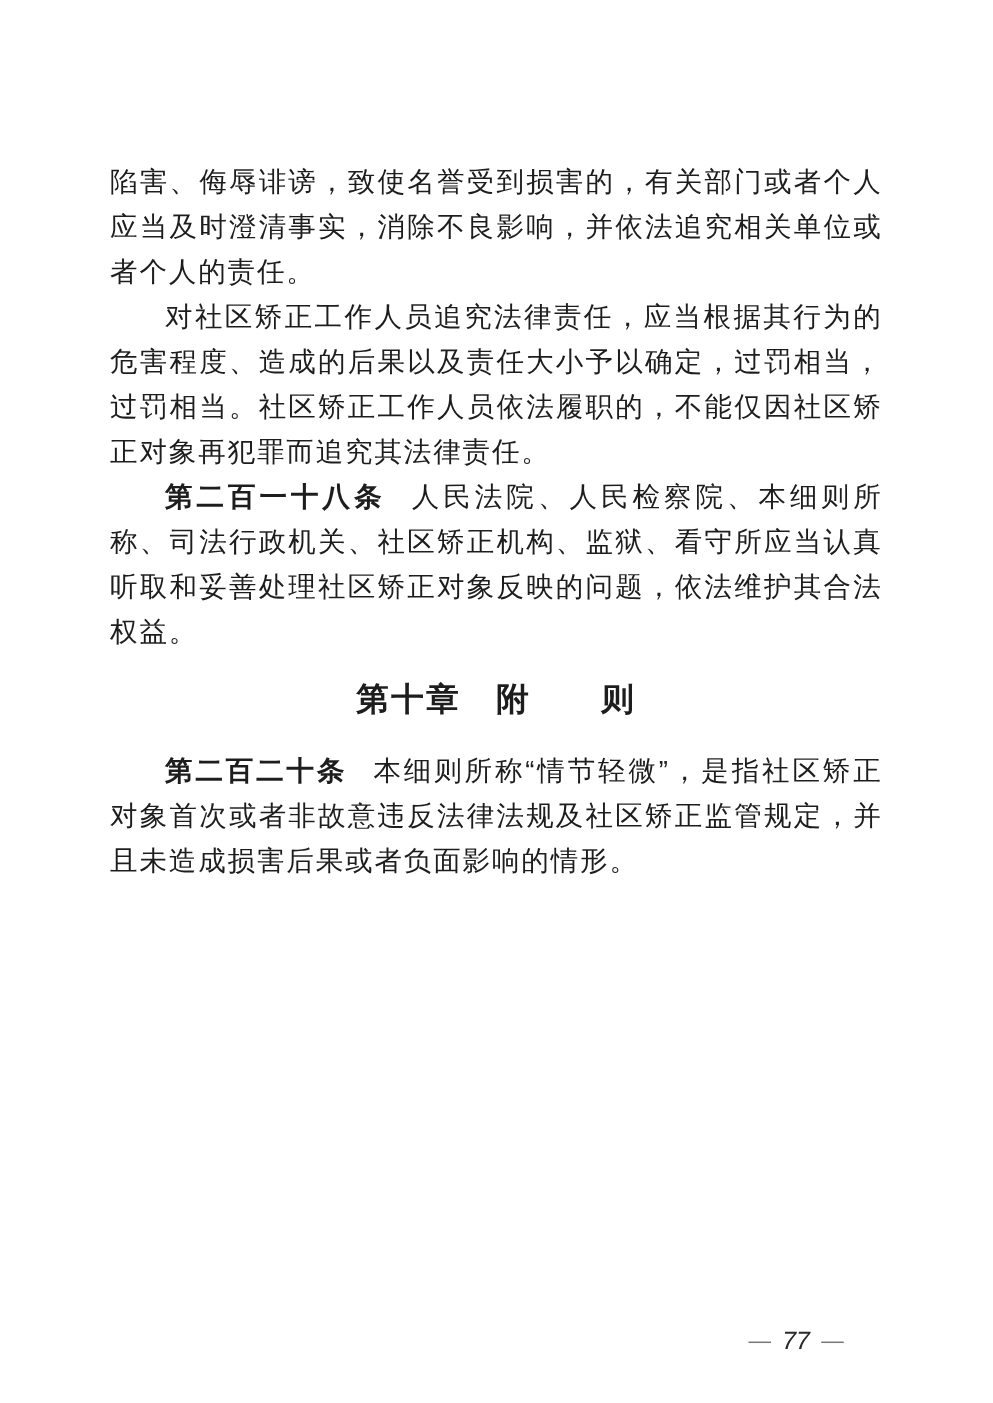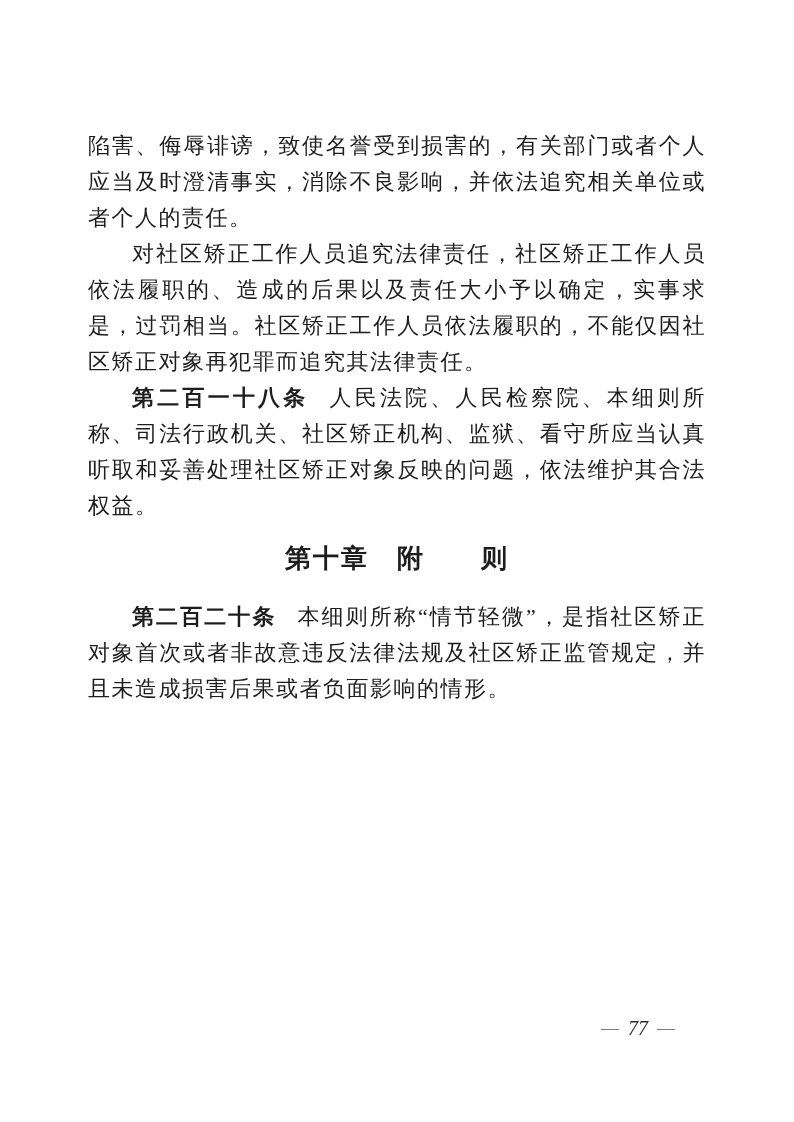--- a/index.html
+++ b/index.html
@@ -6,21 +6,21 @@
     margin: 0;
     padding: 0;
     background: #ffffff;
   }
   .page {
     position: relative;
     width: 794px;
     height: 1122px;
     background: #ffffff;
     overflow: hidden;
-    font-family: Liberation Serif, serif;
+    font-family: Liberation Sans, sans-serif;
     color: #1d1d1d;
   }
   .content {
     position: absolute;
     left: 88px;
     top: 128px;
     width: 618px;
   }
   .para {
     margin: 0;
@@ -42,21 +42,21 @@
     margin: 17px 0 22px 0;
     font-size: 26px;
     line-height: 36px;
     font-weight: 700;
     text-align: center;
     text-indent: 0;
     letter-spacing: 2px;
   }
   .footer {
     position: absolute;
-    top: 1016px;
+    top: 1060px;
     right: 110px;
     font-size: 20px;
     line-height: 24px;
     white-space: nowrap;
   }
   .dash {
     color: #777777;
     font-size: 18px;
     margin: 0 9px;
     vertical-align: 1px;
@@ -67,21 +67,21 @@
   }
 </style>
 </head>
 <body>
 
 <div class="page">
   <div class="content">
 
     <p class="para flush">陷害、侮辱诽谤，致使名誉受到损害的，有关部门或者个人应当及时澄清事实，消除不良影响，并依法追究相关单位或者个人的责任。</p>
 
-    <p class="para">对社区矫正工作人员追究法律责任，社区矫正工作人员依法履职的、造成的后果以及责任大小予以确定，实事求是，过罚相当。社区矫正工作人员依法履职的，不能仅因社区矫正对象再犯罪而追究其法律责任。</p>
+    <p class="para">对社区矫正工作人员追究法律责任，应当根据其行为的危害程度、造成的后果以及责任大小予以确定，过罚相当，过罚相当。社区矫正工作人员依法履职的，不能仅因社区矫正对象再犯罪而追究其法律责任。</p>
 
     <p class="para"><span class="artnum">第二百一十八条</span><span>人民法院、人民检察院、本细则所称、司法行政机关、社区矫正机构、监狱、看守所应当认真听取和妥善处理社区矫正对象反映的问题，依法维护其合法权益。</span></p>
 
     <h2 class="chapter">第十章　附　　则</h2>
 
 
     <p class="para"><span class="artnum">第二百二十条</span><span>本细则所称“情节轻微”，是指社区矫正对象首次或者非故意违反法律法规及社区矫正监管规定，并且未造成损害后果或者负面影响的情形。</span></p>
 
 
 

